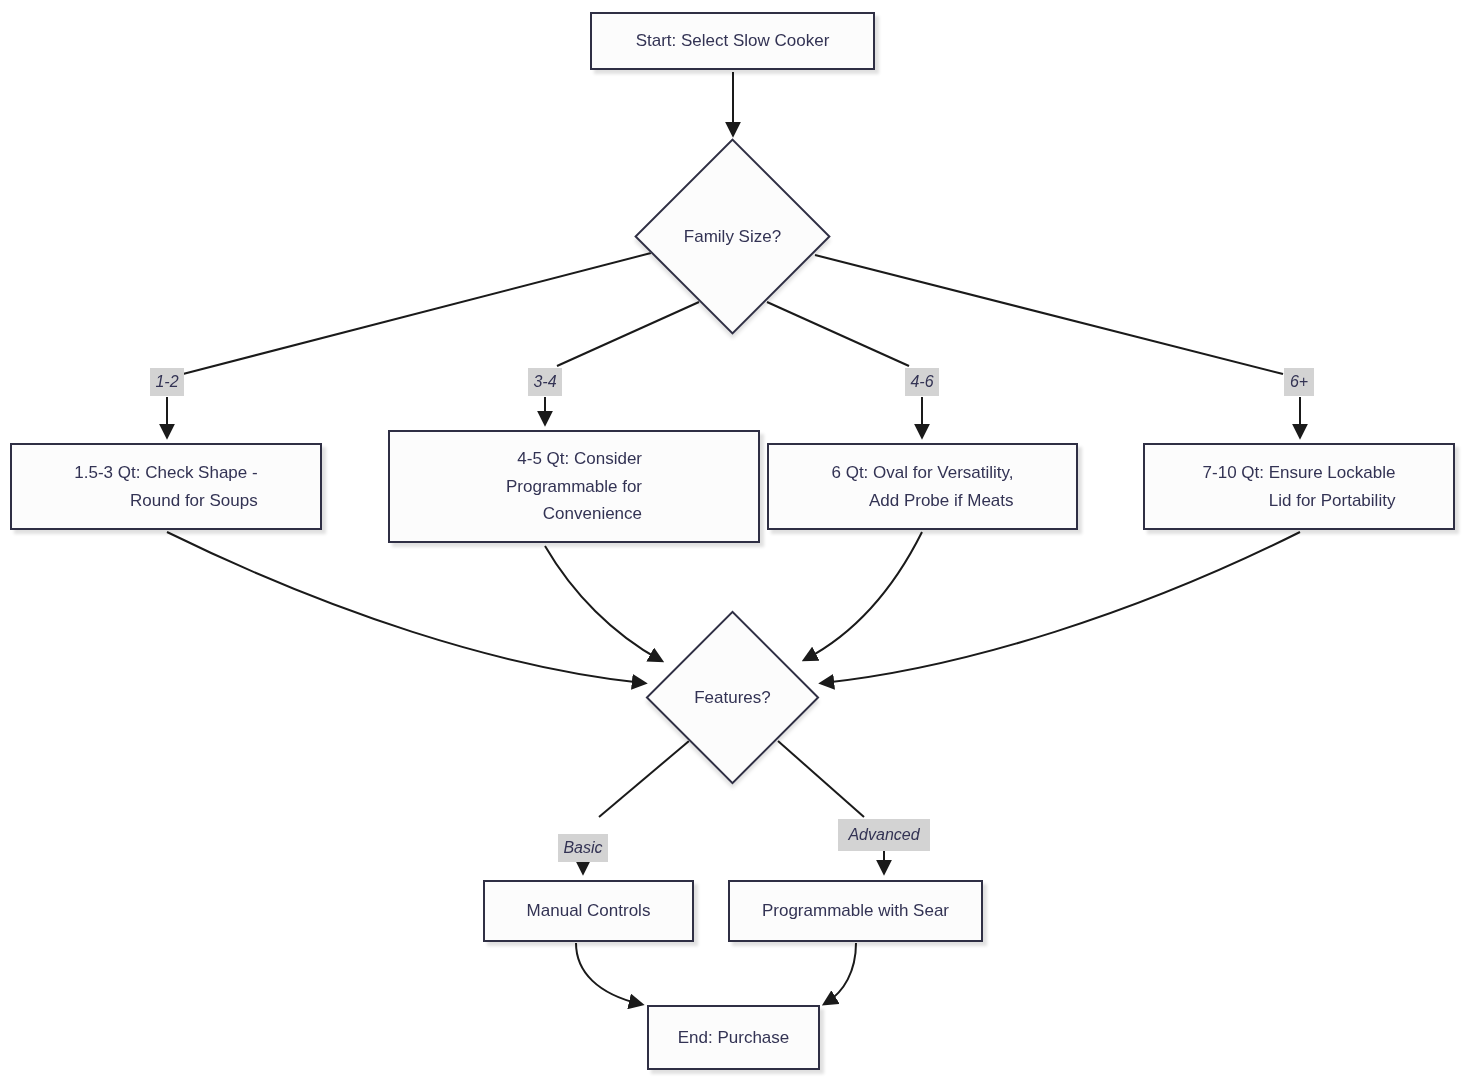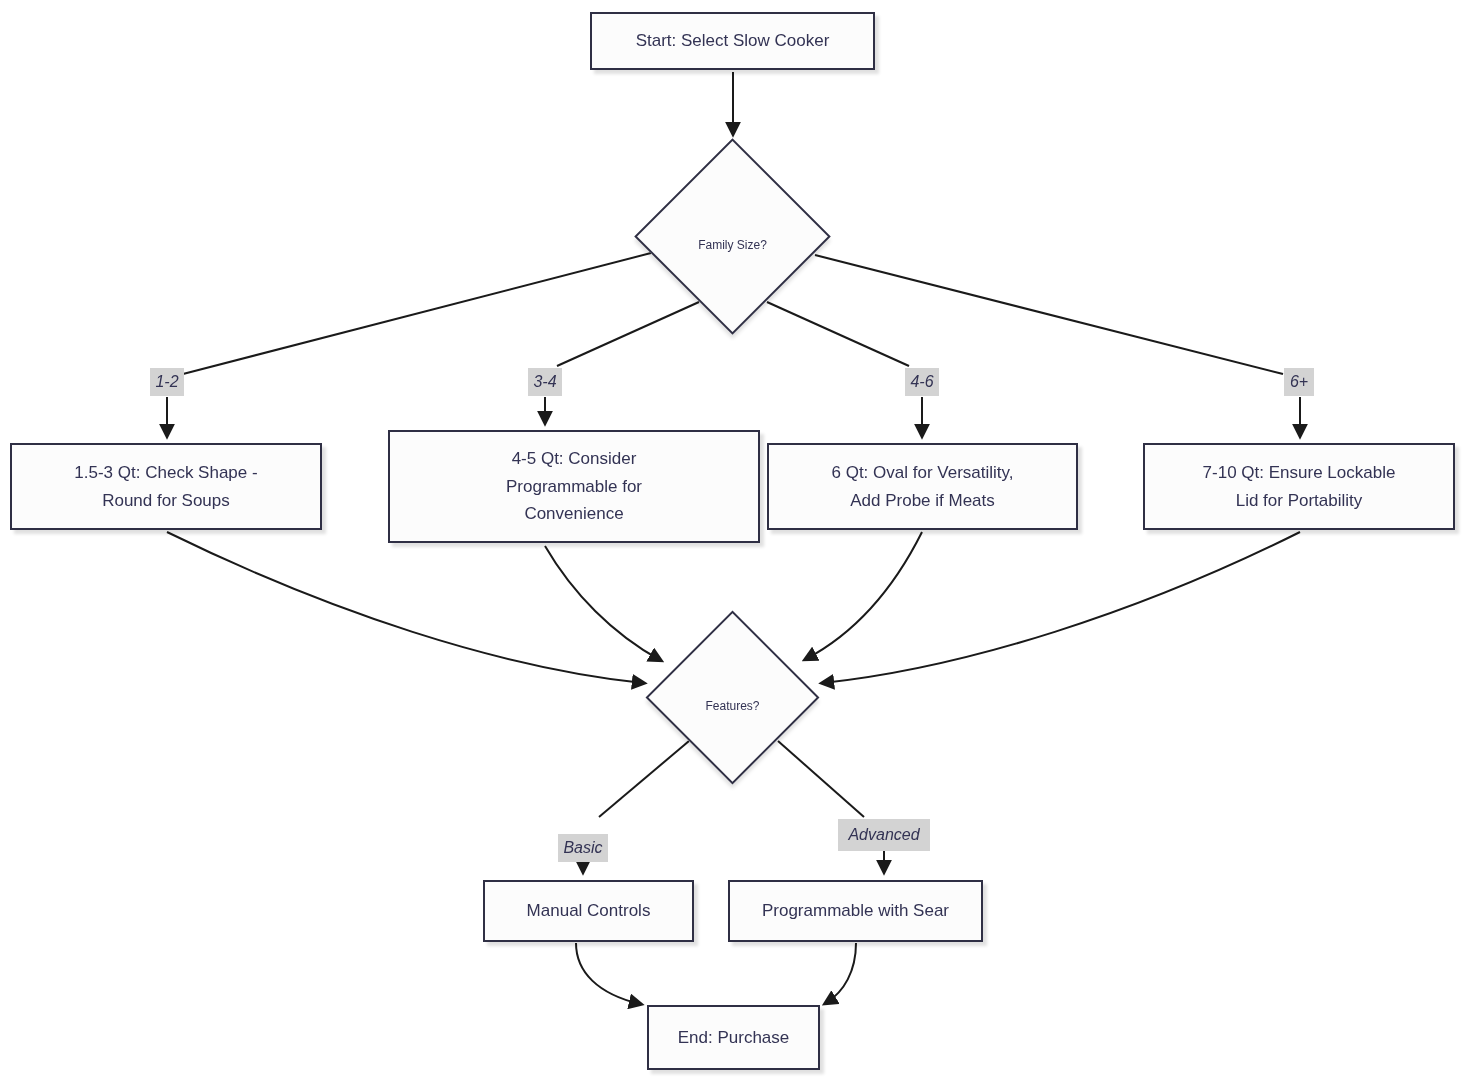--- a/index.html
+++ b/index.html
@@ -22,36 +22,36 @@
   .edge{stroke:var(--edge);stroke-width:2;fill:none;}
   #arrow path{fill:var(--edge);}
   .node{
     position:absolute;
     display:flex;align-items:center;justify-content:center;
     background:var(--node-fill);
     border:2px solid var(--node-border);
     box-shadow:4px 4px 3px rgba(0,0,0,0.12);
     color:var(--text);
     font-size:17px;line-height:1.62;
-    text-align:center;white-space:pre-line;
+    text-align:right;white-space:pre-line;
     box-sizing:border-box;
   }
   .diamond{position:absolute;}
   .diamond-shape{
     position:absolute;inset:0;
     background:var(--node-fill);
     border:2px solid var(--node-border);
     transform:rotate(45deg);
     box-shadow:3px 3px 4px rgba(0,0,0,0.12);
     box-sizing:border-box;
   }
   .diamond-label{
     position:absolute;top:50%;left:50%;
     transform:translate(-50%,-50%);
-    white-space:nowrap;color:var(--text);font-size:12px;margin-top:8px;
+    white-space:nowrap;color:var(--text);font-size:17px;
   }
   .edge-label{
     position:absolute;
     display:flex;align-items:center;justify-content:center;
     background:var(--edge-label-bg);
     color:var(--text);font-size:16px;
     box-sizing:border-box;
     font-style:italic;
   }
 </style>

